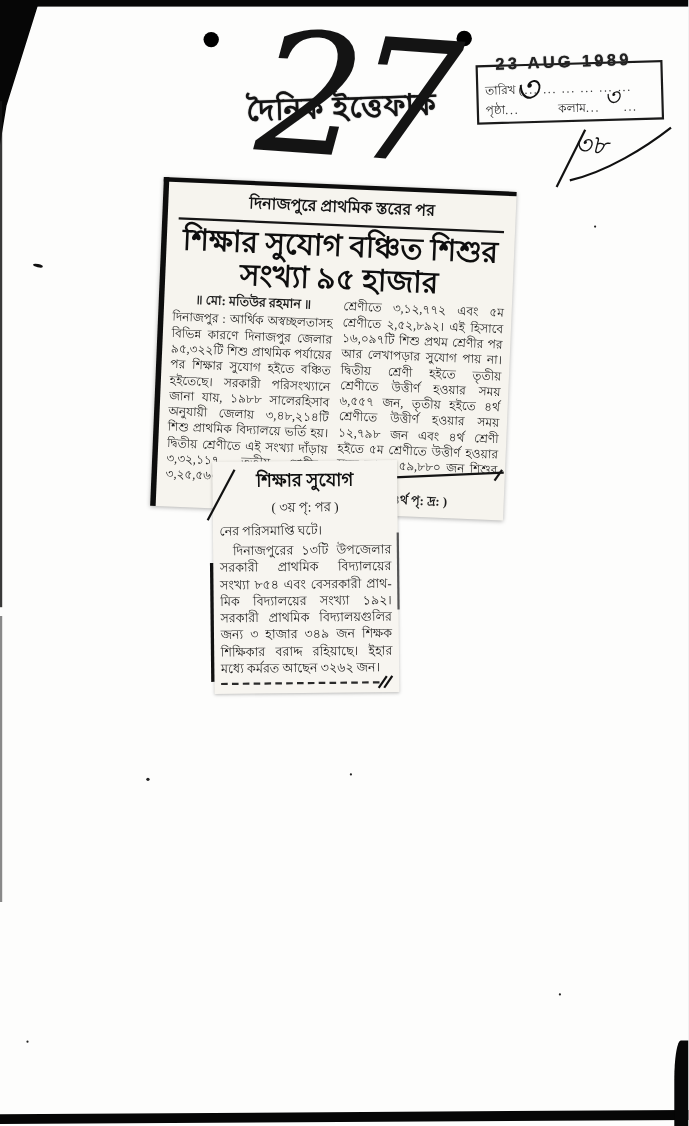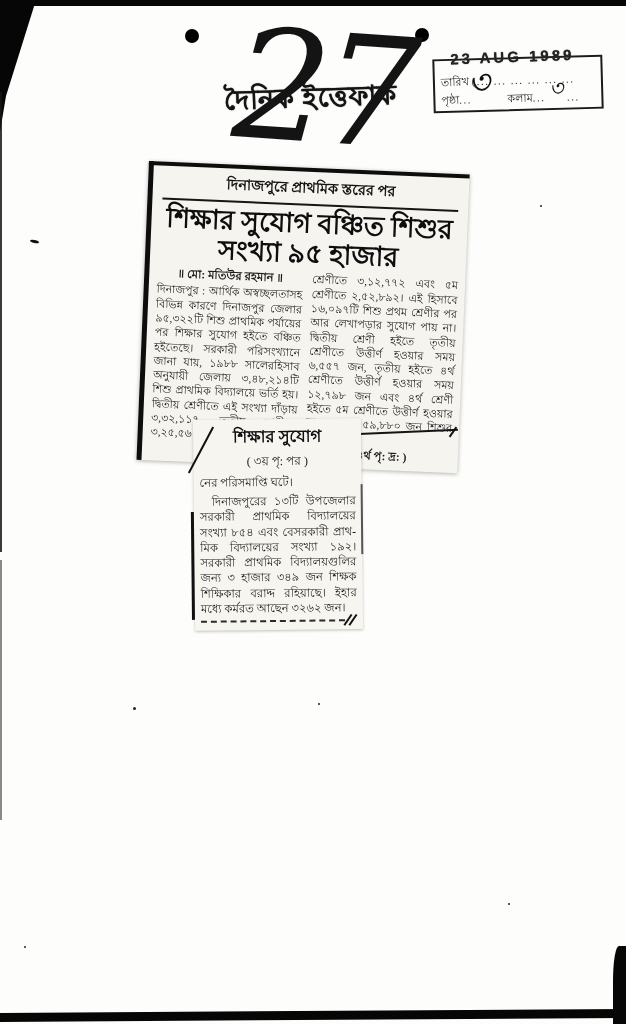--- a/index.html
+++ b/index.html
@@ -130,20 +130,27 @@
       <span>পৃষ্ঠা</span><span class="stamp-dots">...</span>
       <span style="display:inline-block; width:30px;"></span>
       <span>কলাম</span><span class="stamp-dots">...</span>
       <span style="display:inline-block; width:16px;"></span>
       <span class="stamp-dots">...</span>
     </div>
     <span class="hw hw-page">৩</span>
     <span class="hw hw-col">৩</span>
   </div>
 
+  <div class="note38">
+    <svg width="122" height="62">
+      <path d="M14,58 L40,6" stroke="#111" stroke-width="2" fill="none"></path>
+      <path d="M26,52 C60,44 95,22 118,4" stroke="#111" stroke-width="2" fill="none"></path>
+      <text x="30" y="28" font-size="24" font-style="italic" fill="#111">৩৮</text>
+    </svg>
+  </div>
 
   <div class="masthead">দৈনিক ইত্তেফাক</div>
 
   <div class="big27">27</div>
 
   <div class="clip1">
     <div class="clip1-kicker">দিনাজপুরে প্রাথমিক স্তরের পর</div>
     <div class="clip1-headline">
       <div>শিক্ষার সুযোগ বঞ্চিত শিশুর</div>
       <div>সংখ্যা ৯৫ হাজার</div>

